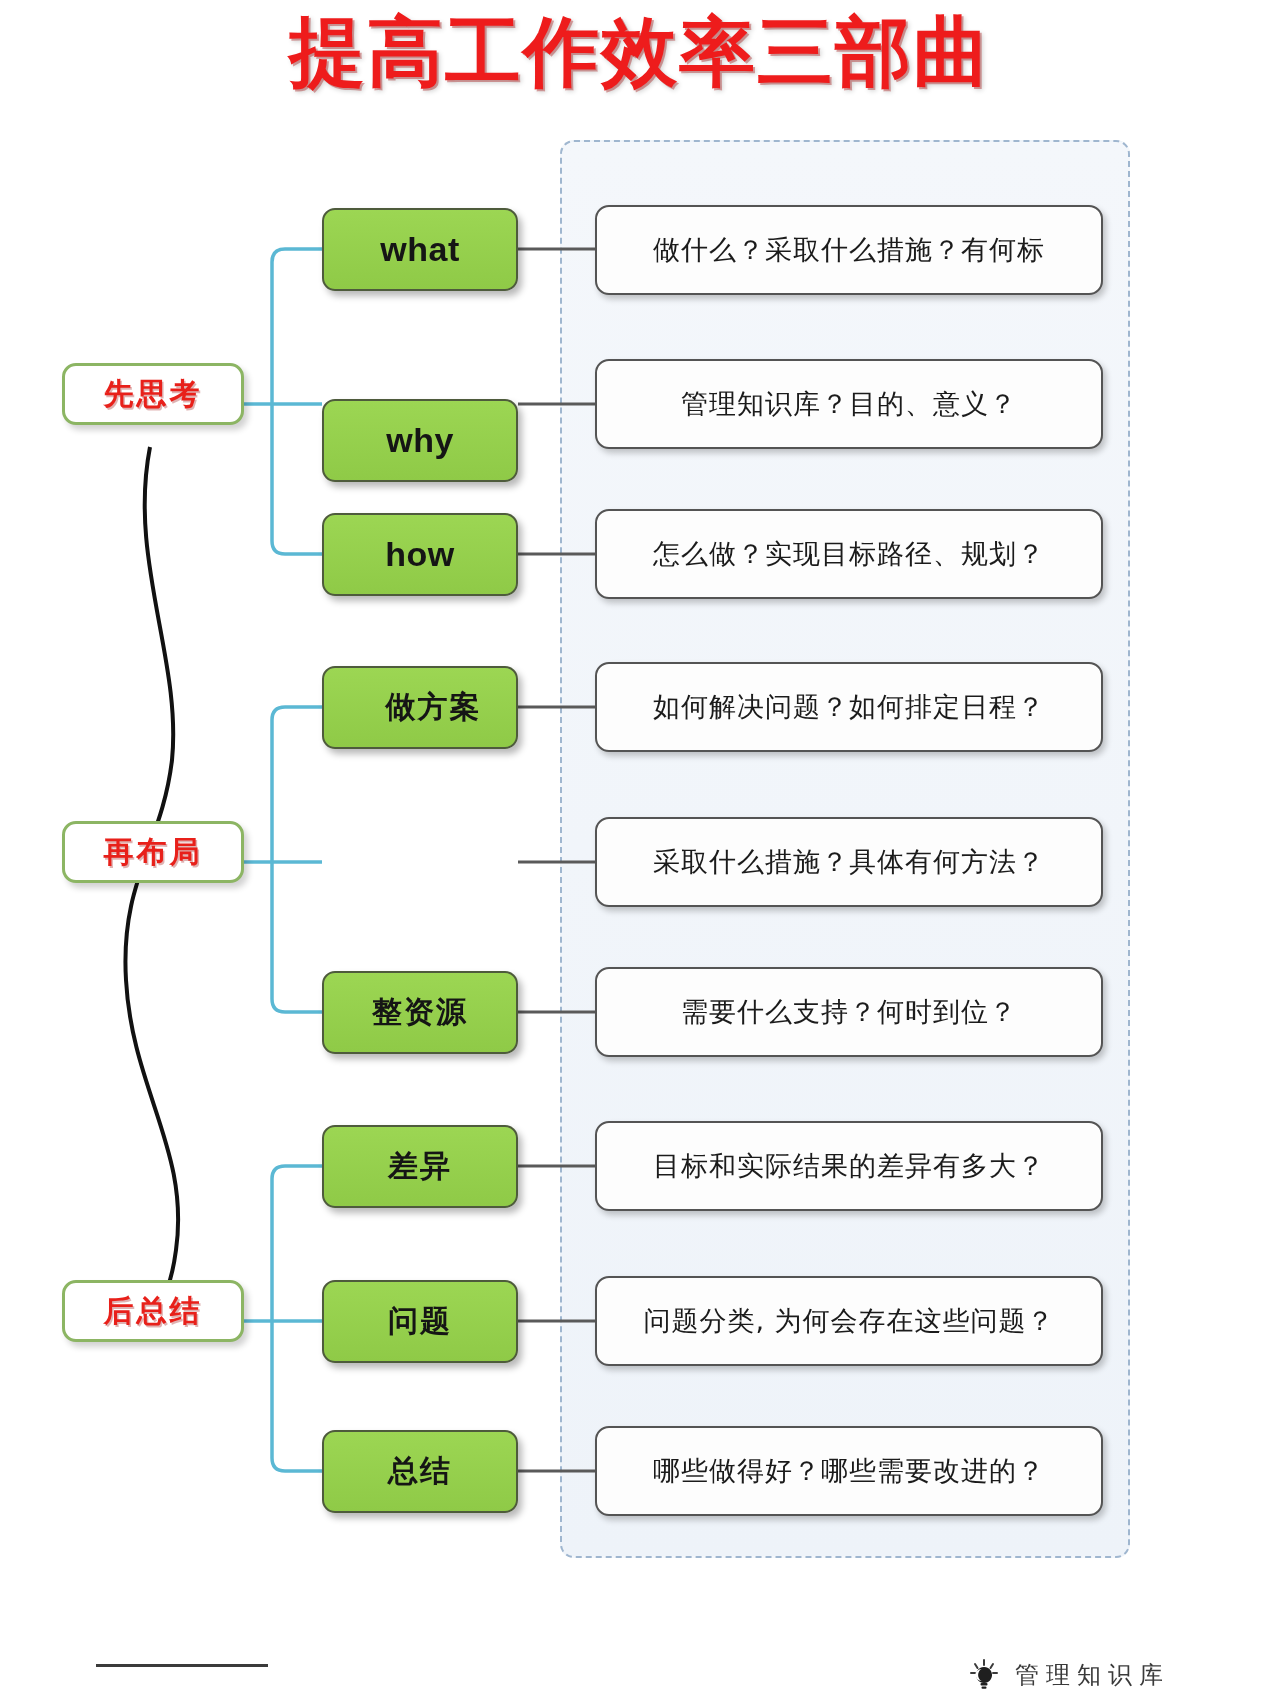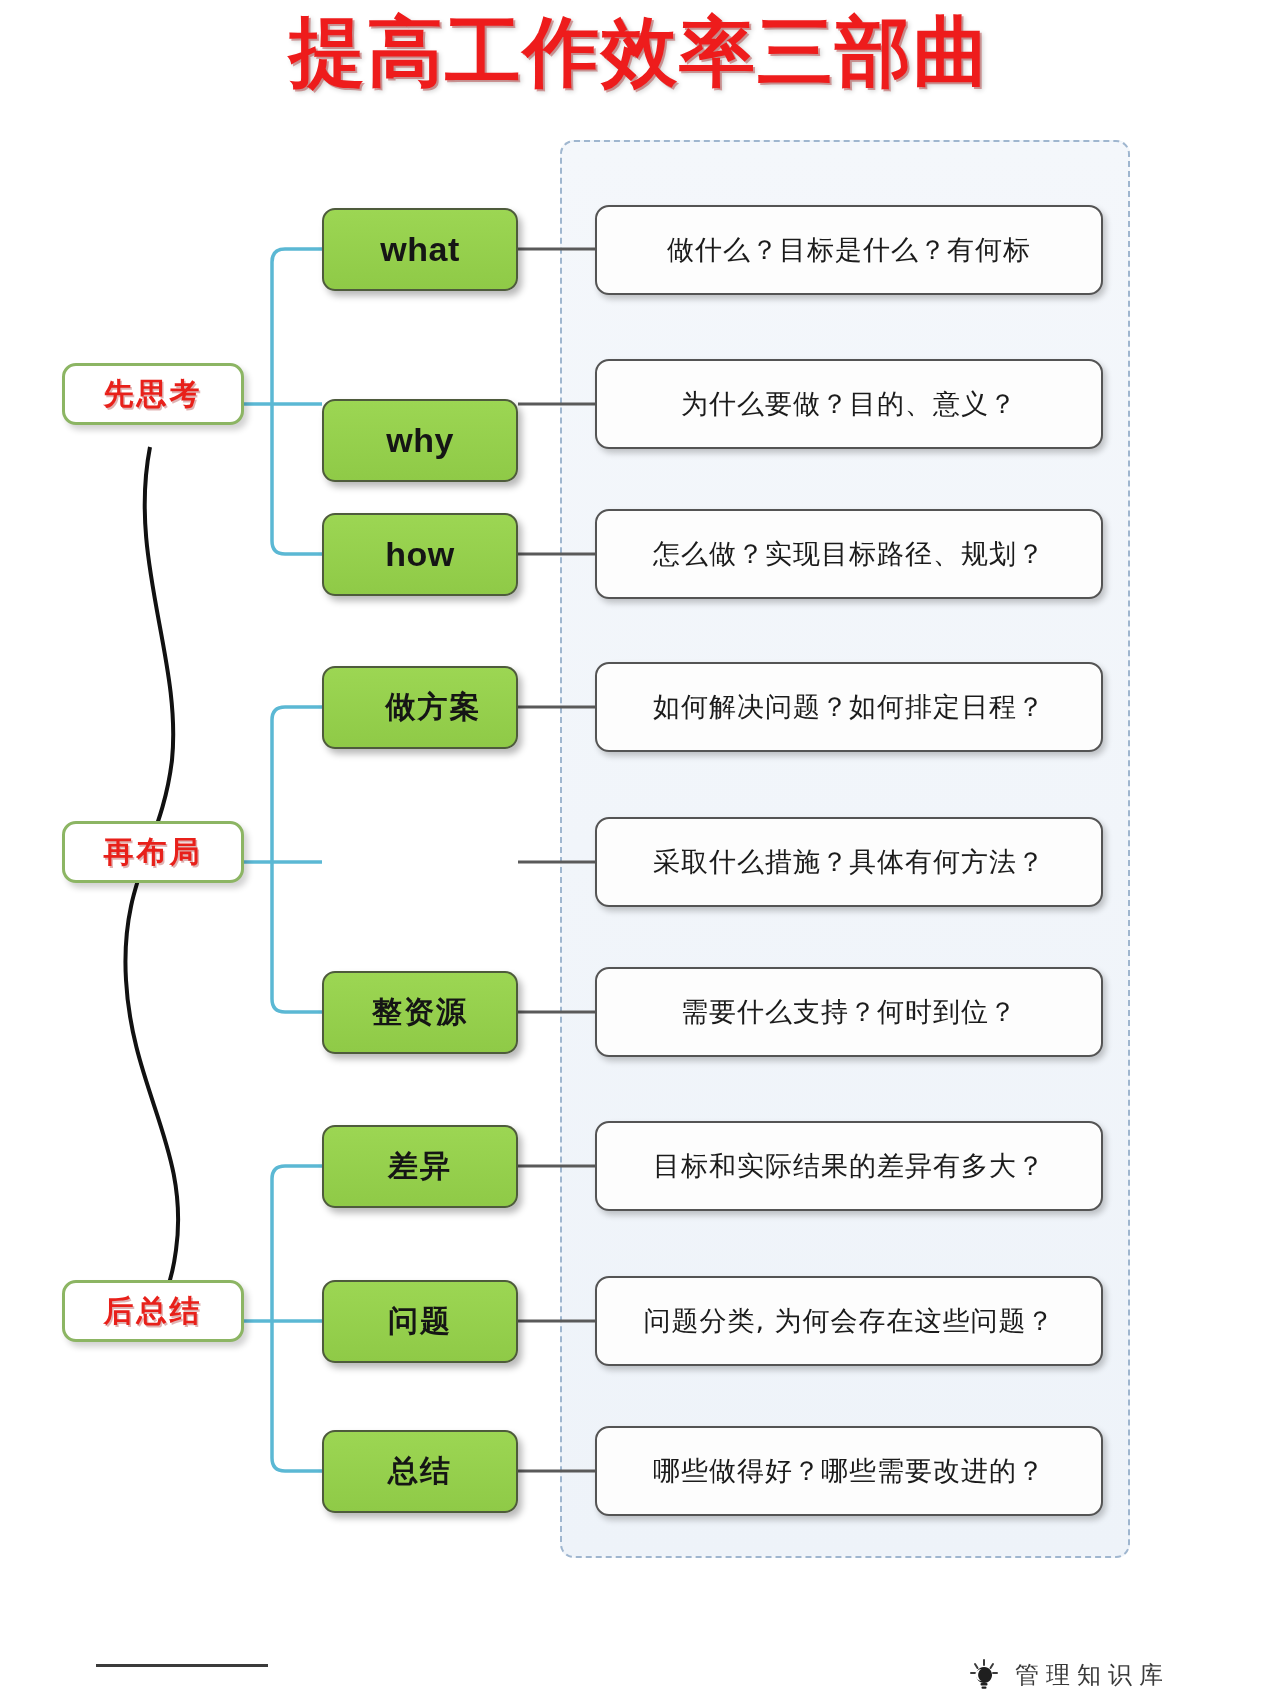--- a/index.html
+++ b/index.html
@@ -234,24 +234,24 @@
     <span>差异</span>
   </div>
   <div class="green-node" style="left:322px; top:1280px;">
     <span>问题</span>
   </div>
   <div class="green-node" style="left:322px; top:1430px;">
     <span>总结</span>
   </div>
 
   <div class="detail-node" style="top:205px;">
-    <span>做什么？目标是什么？有何标</span>
+    <span>做什么？采取什么措施？有何标</span>
   </div>
   <div class="detail-node" style="top:359px;">
-    <span>为什么要做？目的、意义？</span>
+    <span>管理知识库？目的、意义？</span>
   </div>
   <div class="detail-node" style="top:509px;">
     <span>怎么做？实现目标路径、规划？</span>
   </div>
   <div class="detail-node" style="top:662px;">
     <span>如何解决问题？如何排定日程？</span>
   </div>
   <div class="detail-node" style="top:817px;">
     <span>采取什么措施？具体有何方法？</span>
   </div>

